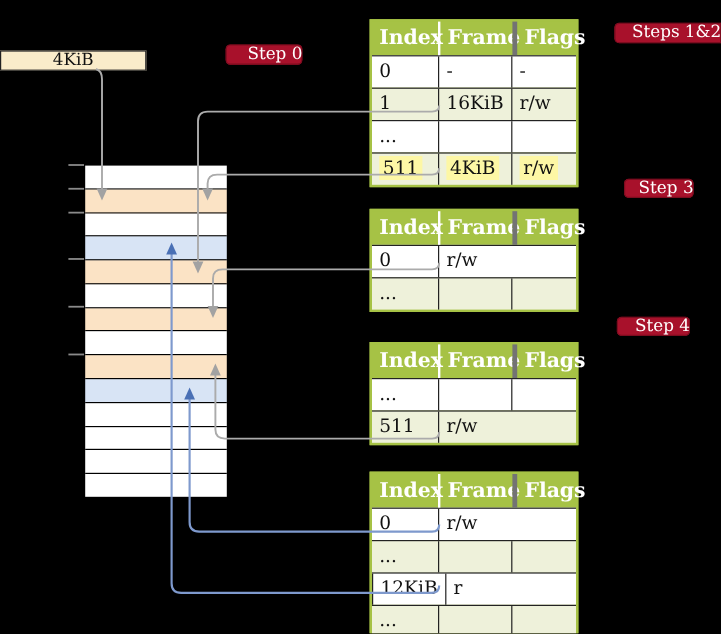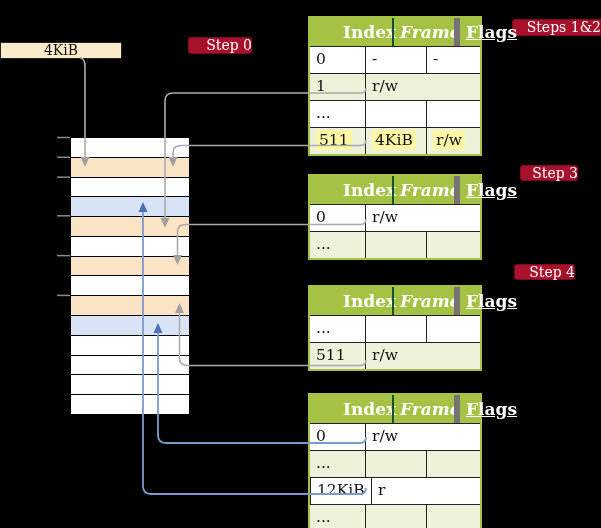--- a/index.html
+++ b/index.html
@@ -10,41 +10,41 @@
   .legend-box{position:absolute;left:0;top:42px;width:120px;height:15px;
     background:#faecca;border:1px solid #222;box-sizing:content-box;
     text-align:center;font-size:14px;line-height:15px;color:#111;}
 
   
   .badge{position:absolute;height:17px;line-height:17px;text-align:right;
     background:#a8112b;color:#fff;font-size:14px;border-radius:4px;
     box-shadow:0 0 0 1px #7d0c1f inset;}
   #badge-step0{left:188px;top:37px;width:64px;}
   #badge-steps12{left:512px;top:19px;width:89px;border-top-right-radius:0;border-bottom-right-radius:0;}
-  #badge-step3{left:520px;top:165px;width:58px;height:16px;line-height:16px;}
+  #badge-step3{left:520px;top:149px;width:58px;height:16px;line-height:16px;}
   #badge-step4{left:514px;top:264px;width:61px;height:16px;line-height:16px;}
 
   
   #memory-column{position:absolute;left:70px;top:137px;width:120px;height:278px;
     border:1px solid #000;box-sizing:border-box;display:flex;flex-direction:column;}
   .mrow{flex:1;border-bottom:1px solid #000;}
   .mrow:last-child{border-bottom:none;}
   .mrow.white{background:#ffffff;}
   .mrow.peach{background:#fbe3c5;}
   .mrow.blue{background:#d8e4f5;}
 
   
   .ptable{position:absolute;left:308px;width:174px;box-sizing:border-box;
     border:2px solid #a6c245;background:#a6c245;}
   .hrow{display:flex;height:28px;background:#a6c245;}
   .hc{box-sizing:border-box;color:#fff;font-weight:bold;font-size:17px;
     line-height:28px;padding-left:6px;}
-  .hc1{width:55px;margin-left:27px;}
-  .hc2{width:62px;border-left:2px solid #14532d;font-style:italic;}
-  .hc3{width:53px;border-left:6px solid #737373;text-decoration:underline;}
+  .hc1{width:55px;}
+  .hc2{width:62px;border-left:2px solid #ffffff;}
+  .hc3{width:53px;border-left:4px solid #737373;}
   .drow{display:flex;height:26px;border-top:1px solid #222;background:#fff;}
   .drow.shaded{background:#eef1da;}
   .dc{box-sizing:border-box;color:#111;font-size:15.5px;line-height:25px;padding-left:6px;}
   .dc1{width:55px;}
   .dc2{width:61px;border-left:1px solid #222;}
   .dc3{width:52px;border-left:1px solid #222;}
   .hl{background:#fdf7a5;padding:1px 3px;}
 
   #t1{top:16px;} #t2{top:174px;} #t3{top:285px;} #t4{top:393px;}
 
@@ -88,20 +88,21 @@
       <div class="hc hc2">Frame</div>
       <div class="hc hc3">Flags</div>
     </div>
     <div class="drow">
       <div class="dc dc1">0</div>
       <div class="dc dc2">-</div>
       <div class="dc dc3">-</div>
     </div>
     <div class="drow shaded">
       <div class="dc dc1">1</div>
+      <div class="dc dc2">16KiB</div>
       <div class="dc dc3">r/w</div>
     </div>
     <div class="drow">
       <div class="dc dc1">...</div>
       <div class="dc dc2"></div>
       <div class="dc dc3"></div>
     </div>
     <div class="drow shaded">
       <div class="dc dc1"><span class="hl">511</span></div>
       <div class="dc dc2"><span class="hl">4KiB</span></div>

